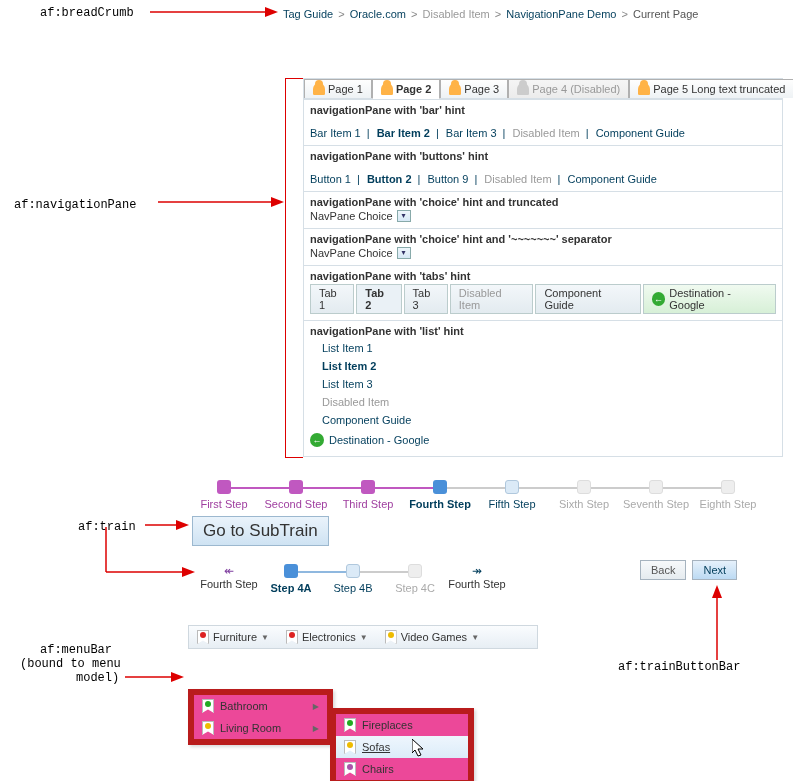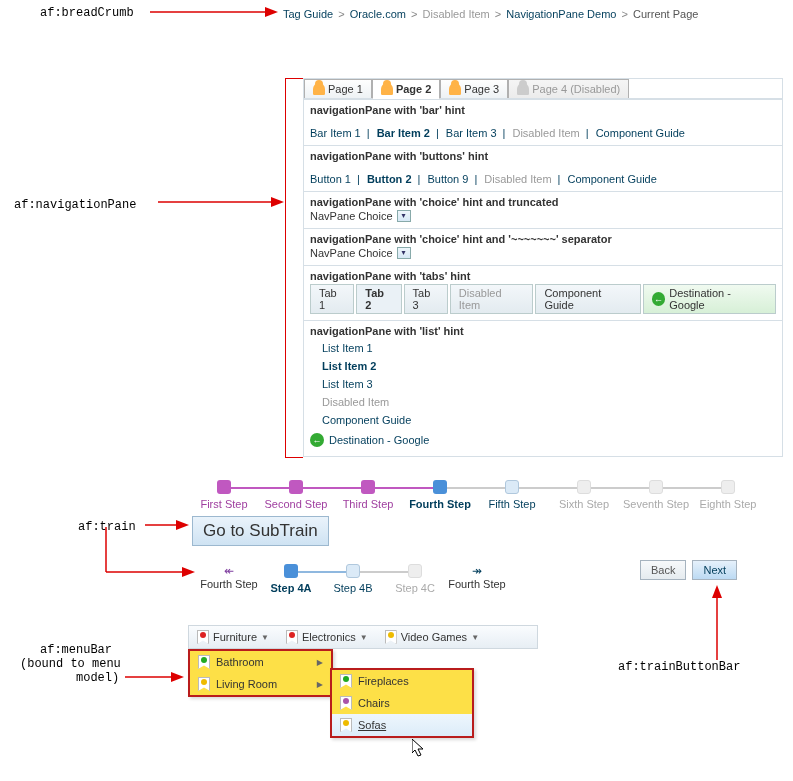--- a/index.html
+++ b/index.html
@@ -203,23 +203,24 @@
     content:"";position:absolute;top:1px;left:2px;width:6px;height:6px;border-radius:50%;
   }
   .bookmark.bred::before{background:#d22;}
   .bookmark.bgreen::before{background:#2a2;}
   .bookmark.bpurple::before{background:#a5a;}
   .bookmark.byellow::before{background:#eb0;}
   .menu-caret { font-size:8px; color:#666;}
   .menu-caret.right::after{content:"▶";}
   .menu-caret.down::after{content:"▼";}
   .submenu {
-    border:2px solid #b91c1c;
-    background:#fde047;
+    border:6px solid #b91c1c;
+    background:#ec4899;
     box-shadow:2px 2px 3px rgba(0,0,0,.15);
+    margin-top:40px;
   }
   .submenu .srow {
     display:flex; align-items:center; gap:6px;
     padding:4px 8px;
     justify-content:space-between;
   }
   .submenu .srow > .left { display:flex; align-items:center; gap:6px;}
   .submenu .srow.hover { background:linear-gradient(#eef6fd,#dcecf9);}
   .sub2 { position:absolute; left:330px; top:668px; width:144px;}
   .cursor {
@@ -294,20 +295,24 @@
           <span>Page 2</span>
         </div>
       <div class="tab">
           <span class="usericon"></span>
           <span>Page 3</span>
         </div>
       <div class="tab disabled">
           <span class="usericon disabled"></span>
           <span>Page 4 (Disabled)</span>
         </div>
+      <div class="tab">
+          <span class="usericon"></span>
+          <span>Page 5 Long text truncated</span>
+        </div>
 
     </div>
   </div>
 
   <div class="section">
     <span class="section-title">navigationPane with 'bar' hint</span>
     <div class="bar-items">
       <span>Bar Item 1</span><span class="bar-sep">|</span>
       <span class="sel">Bar Item 2</span><span class="bar-sep">|</span>
       <span>Bar Item 3</span><span class="bar-sep">|</span>
@@ -483,28 +488,28 @@
     </div>
   </div>
 </div>
 <div class="submenu sub2">
   <div class="srow">
     <span class="left">
         <span class="bookmark bgreen"></span>
         <span>Fireplaces</span>
       </span>
   </div>
+  <div class="srow hover">
+    <span class="left">
+        <span class="bookmark byellow"></span>
+        <span style="text-decoration:underline">Sofas</span>
+      </span>
+  </div>
   <div class="srow">
     <span class="left">
         <span class="bookmark bpurple"></span>
         <span>Chairs</span>
       </span>
   </div>
-  <div class="srow hover">
-    <span class="left">
-        <span class="bookmark byellow"></span>
-        <span style="text-decoration:underline">Sofas</span>
-      </span>
-  </div>
 </div>
 <svg class="cursor" viewBox="0 0 14 20">
   <polygon points="0,0 0,14 3,11 6,17 9,16 6,10 11,10" fill="#fff" stroke="#000" stroke-width="1"></polygon>
 </svg>
 
 </body></html>

